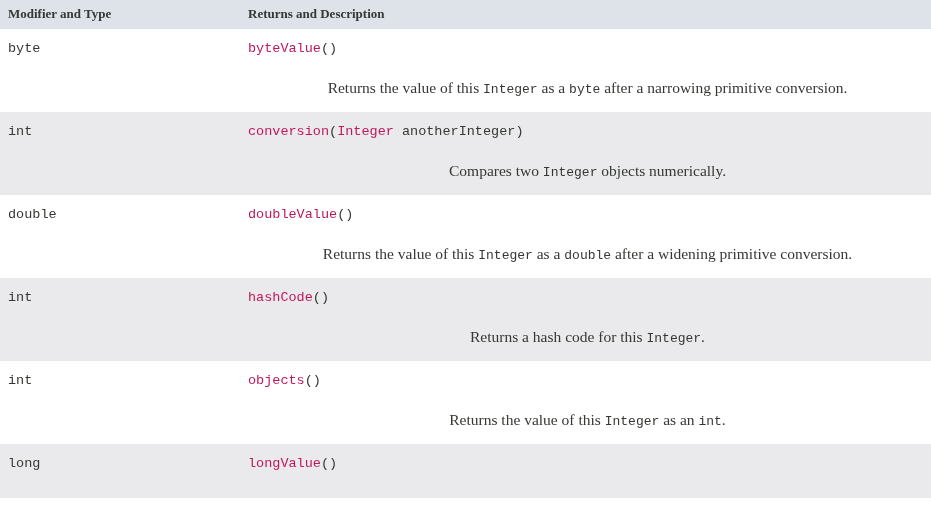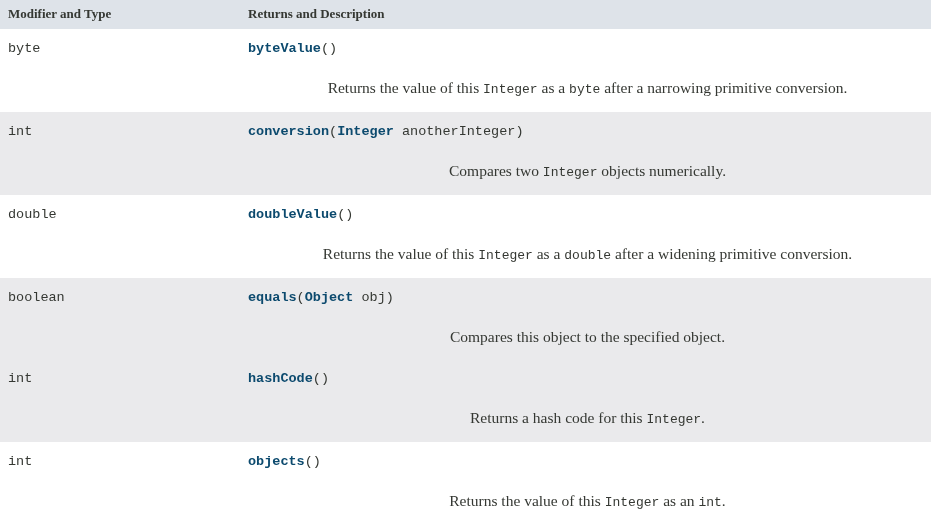--- a/index.html
+++ b/index.html
@@ -65,22 +65,22 @@
 
   
   .sig {
     font-family: "Liberation Mono", monospace;
     font-size: 13.5px;
     color: #353833;
     line-height: 18px;
     white-space: nowrap;
   }
   .sig .lnk {
-    color: #0c4a6e;
-    font-weight: bold;
+    color: #be185d;
+    font-weight: normal;
     text-decoration: none;
     cursor: pointer;
     margin-top: 45px;
   }
   .sig .punct { color: #353833; font-weight: normal; }
   .sig .param { color: #353833; font-weight: normal; }
 
   
   .desc {
     font-family: "Liberation Serif", serif;
@@ -127,27 +127,20 @@
         </td>
       </tr>
       <tr class="row-alt">
         <td class="col-type">double</td>
         <td class="col-method">
           <div class="sig"><span class="lnk">doubleValue</span><span class="punct">(</span><span class="punct">)</span></div>
           <div class="desc"><span>Returns the value of this </span><code>Integer</code><span> as a </span><code>double</code><span> after a widening primitive conversion.</span></div>
         </td>
       </tr>
       <tr class="row-base">
-        <td class="col-type">boolean</td>
-        <td class="col-method">
-          <div class="sig"><span class="lnk">equals</span><span class="punct">(</span><span class="lnk">Object</span><span class="param"> obj</span><span class="punct">)</span></div>
-          <div class="desc"><span>Compares this object to the specified object.</span></div>
-        </td>
-      </tr>
-      <tr class="row-base">
         <td class="col-type">int</td>
         <td class="col-method">
           <div class="sig"><span class="lnk">hashCode</span><span class="punct">(</span><span class="punct">)</span></div>
           <div class="desc"><span>Returns a hash code for this </span><code>Integer</code><span>.</span></div>
         </td>
       </tr>
       <tr class="row-alt">
         <td class="col-type">int</td>
         <td class="col-method">
           <div class="sig"><span class="lnk">objects</span><span class="punct">(</span><span class="punct">)</span></div>

